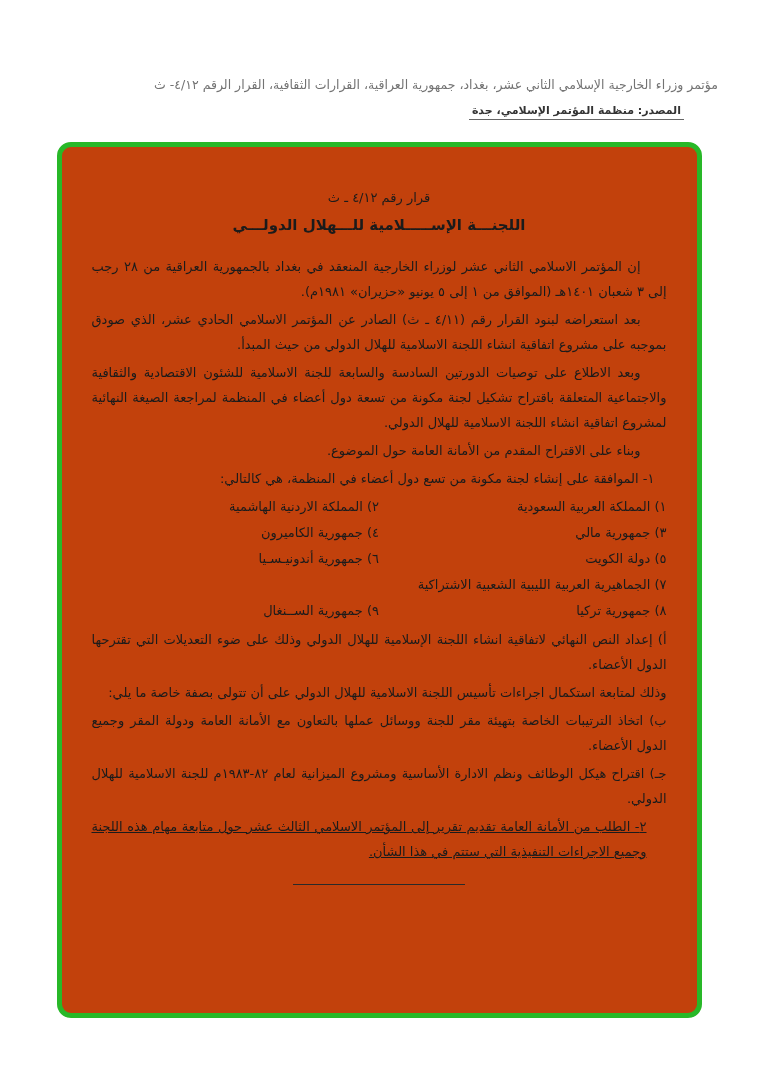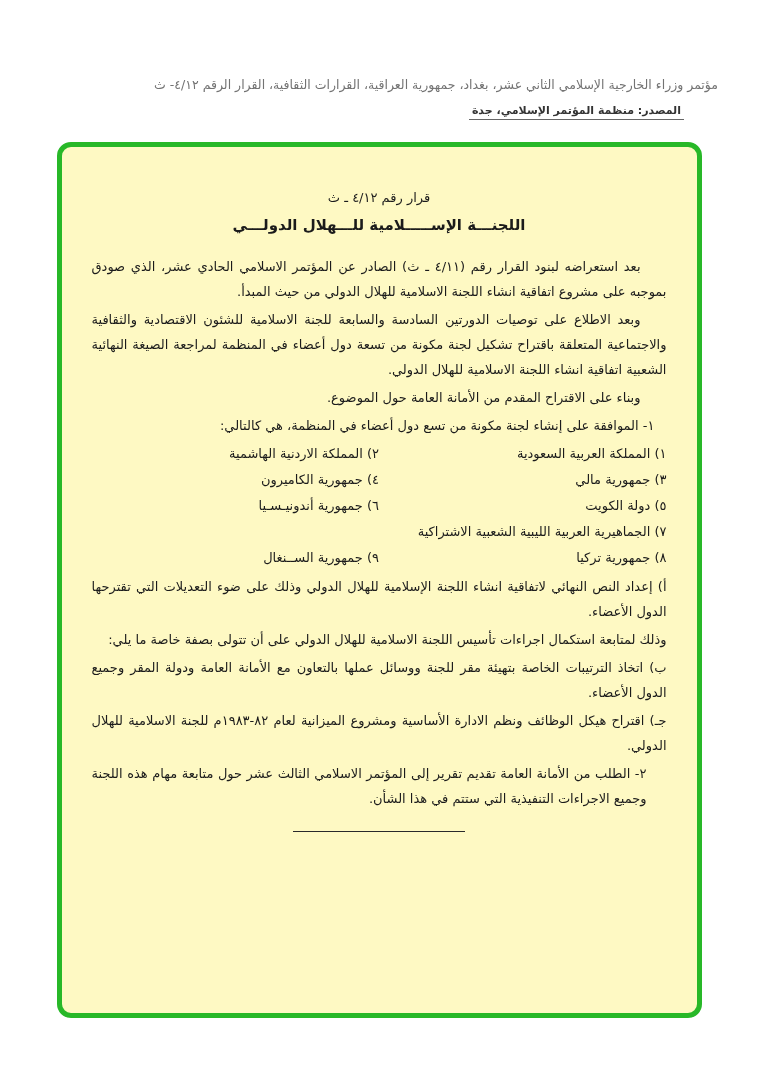--- a/index.html
+++ b/index.html
@@ -46,21 +46,21 @@
   
   .green-box {
     margin: 22px auto 0 auto;
     width: 645px;
     height: 876px;
     box-sizing: border-box;
     border: 5px solid #28b828;
     border-radius: 14px;
     padding: 26px 30px 12px 30px;
     overflow: hidden;
-    background: #fef9c3;
+    background: #c2410c;
   }
 
   .doc-body {
     direction: rtl;
     font-size: 13px;
     line-height: 25px;
     text-align: justify;
     color: #1b1b1b;
   }
 
@@ -81,20 +81,21 @@
   .para.no-indent { text-indent: 0; }
   .para.small-indent { text-indent: 12px; }
   .decides {
     font-weight: bold;
     text-indent: 26px;
     margin: 6px 0 4px 0;
   }
   .hang {
     text-indent: -20px;
     padding-right: 20px;
+    text-decoration: underline;
   }
 
   
   .members {
     display: grid;
     grid-template-columns: 1fr 1fr;
     margin: 3px 0;
   }
   .member {
     line-height: 26px;
@@ -121,22 +122,23 @@
 </div>
 
 <div class="green-box">
   <div class="doc-body">
 
     <div class="title-block">
       <div class="title-line1">قرار رقم ٤/١٢ ـ ث</div>
       <div class="title-line3">اللجنـــة الإســـــلامية للـــهلال الدولـــي</div>
     </div>
 
+    <p class="para">إن المؤتمر الاسلامي الثاني عشر لوزراء الخارجية المنعقد في بغداد بالجمهورية العراقية من ٢٨ رجب إلى ٣ شعبان ١٤٠١هـ (الموافق من ١ إلى ٥ يونيو «حزيران» ١٩٨١م).</p>
     <p class="para">بعد استعراضه لبنود القرار رقم (٤/١١ ـ ث) الصادر عن المؤتمر الاسلامي الحادي عشر، الذي صودق بموجبه على مشروع اتفاقية انشاء اللجنة الاسلامية للهلال الدولي من حيث المبدأ.</p>
-    <p class="para">وبعد الاطلاع على توصيات الدورتين السادسة والسابعة للجنة الاسلامية للشئون الاقتصادية والثقافية والاجتماعية المتعلقة باقتراح تشكيل لجنة مكونة من تسعة دول أعضاء في المنظمة لمراجعة الصيغة النهائية الشعبية اتفاقية انشاء اللجنة الاسلامية للهلال الدولي.</p>
+    <p class="para">وبعد الاطلاع على توصيات الدورتين السادسة والسابعة للجنة الاسلامية للشئون الاقتصادية والثقافية والاجتماعية المتعلقة باقتراح تشكيل لجنة مكونة من تسعة دول أعضاء في المنظمة لمراجعة الصيغة النهائية لمشروع اتفاقية انشاء اللجنة الاسلامية للهلال الدولي.</p>
     <p class="para">وبناء على الاقتراح المقدم من الأمانة العامة حول الموضوع.</p>
 
 
     <p class="para small-indent">١- الموافقة على إنشاء لجنة مكونة من تسع دول أعضاء في المنظمة، هي كالتالي:</p>
 
     <div class="members">
       <div class="member">١) المملكة العربية السعودية</div>
       <div class="member left-col">٢) المملكة الاردنية الهاشمية</div>
       <div class="member">٣) جمهورية مالي</div>
       <div class="member left-col">٤) جمهورية الكاميرون</div>

